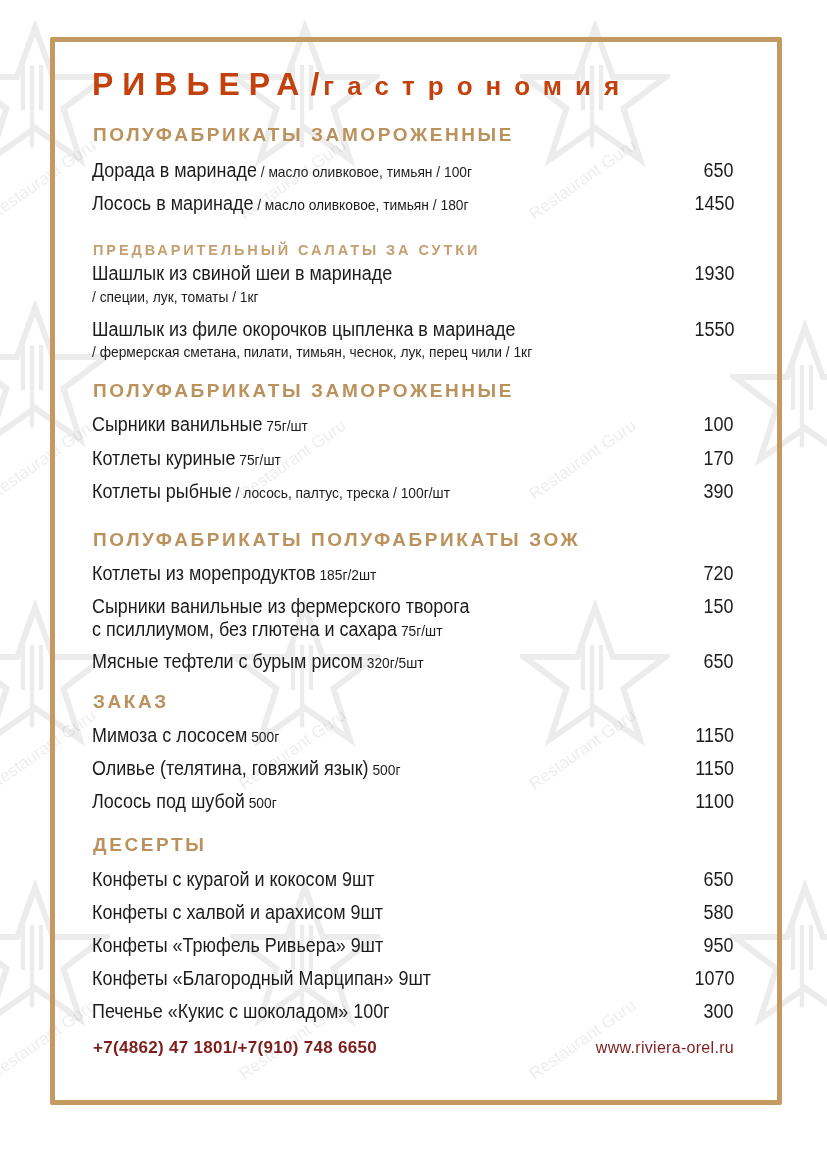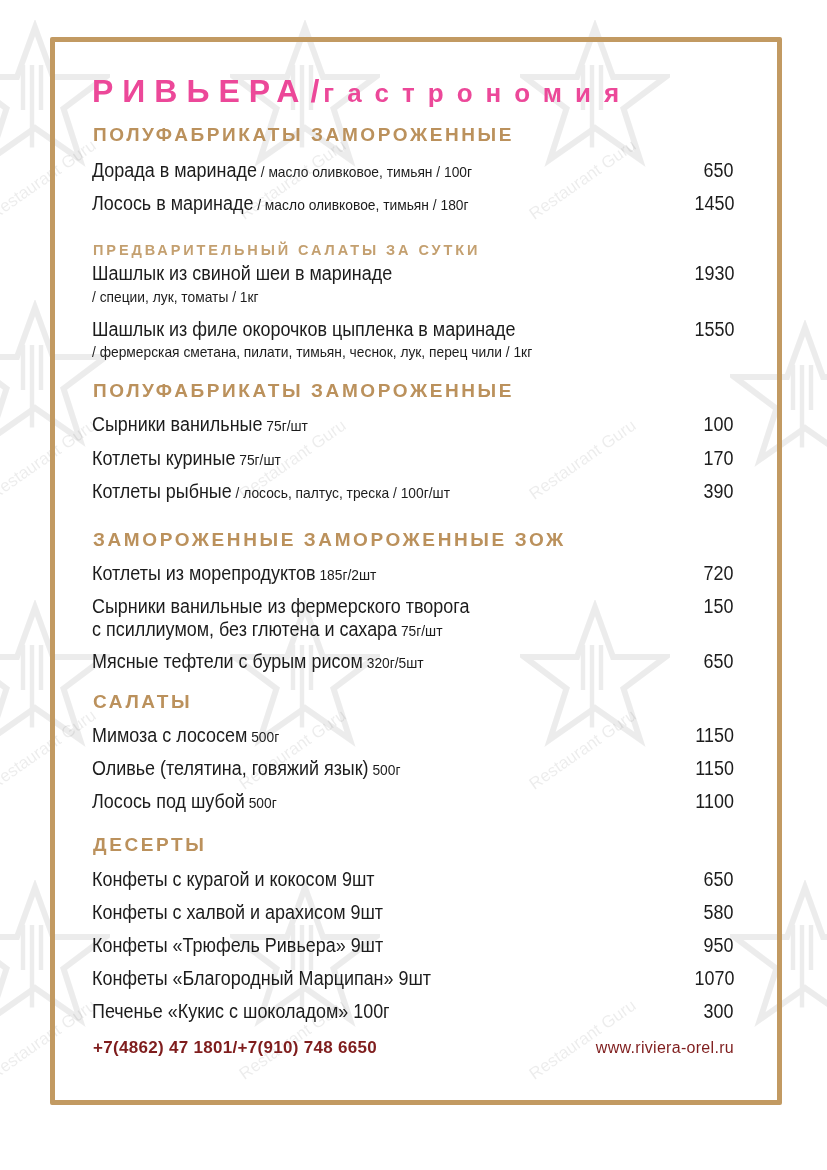--- a/index.html
+++ b/index.html
@@ -21,23 +21,23 @@
       font-family: "Liberation Sans", sans-serif;
     }
     .frame {
       position: absolute; left: 50px; top: 37px;
       width: 722px; height: 1058px;
       border: 5px solid #c29a62;
       border-radius: 2px;
     }
     .abs { position: absolute; white-space: nowrap; }
     .brand {
-      left: 92px; top: 66px; color: #ec4899;
+      left: 92px; top: 66px; color: #c2410c;
       font-size: 32px; font-weight: bold; letter-spacing: 9px;
-      line-height: 51px;
+      line-height: 36px;
     }
     .brand .slash { font-weight: bold; letter-spacing: 4px; margin-left: 2px; }
     .brand .sub { font-weight: bold; font-size: 26px; letter-spacing: 13px; }
     .sec {
       left: 93px; color: #bb915c; font-size: 19px; font-weight: bold;
       letter-spacing: 2.6px; line-height: 24px;
     }
     .sec.small { font-size: 14.5px; letter-spacing: 2.9px; color: #c4a070; }
     .item {
       left: 92px; font-size: 19.5px; line-height: 24px; color: #1c1c1c;
@@ -159,39 +159,39 @@
 <div class="abs item" style="top:446px">
   <span>Котлеты куриные</span><span class="note">  75г/шт</span>
 </div>
 <div class="abs price" style="top:446px">170</div>
 
 <div class="abs item" style="top:479px">
   <span>Котлеты рыбные</span><span class="note"> / лосось, палтус, треска /  100г/шт</span>
 </div>
 <div class="abs price" style="top:479px">390</div>
 
-<div class="abs sec" style="top:528px">ЗАМОРОЖЕННЫЕ ЗАМОРОЖЕННЫЕ ЗОЖ</div>
+<div class="abs sec" style="top:528px">ПОЛУФАБРИКАТЫ ПОЛУФАБРИКАТЫ ЗОЖ</div>
 
 <div class="abs item" style="top:561px">
   <span>Котлеты из морепродуктов</span><span class="note">  185г/2шт</span>
 </div>
 <div class="abs price" style="top:561px">720</div>
 
 <div class="abs item" style="top:594px">Сырники ванильные из фермерского творога</div>
 <div class="abs price" style="top:594px">150</div>
 <div class="abs item" style="top:617px">
   <span>с псиллиумом, без глютена и сахара</span><span class="note">  75г/шт</span>
 </div>
 
 <div class="abs item" style="top:649px">
   <span>Мясные тефтели с бурым рисом</span><span class="note">  320г/5шт</span>
 </div>
 <div class="abs price" style="top:649px">650</div>
 
-<div class="abs sec" style="top:690px">САЛАТЫ</div>
+<div class="abs sec" style="top:690px">ЗАКАЗ</div>
 
 <div class="abs item" style="top:723px">
   <span>Мимоза с лососем</span><span class="note"> 500г</span>
 </div>
 <div class="abs price" style="top:723px">1150</div>
 
 <div class="abs item" style="top:756px">
   <span>Оливье (телятина, говяжий язык)</span><span class="note">  500г</span>
 </div>
 <div class="abs price" style="top:756px">1150</div>

